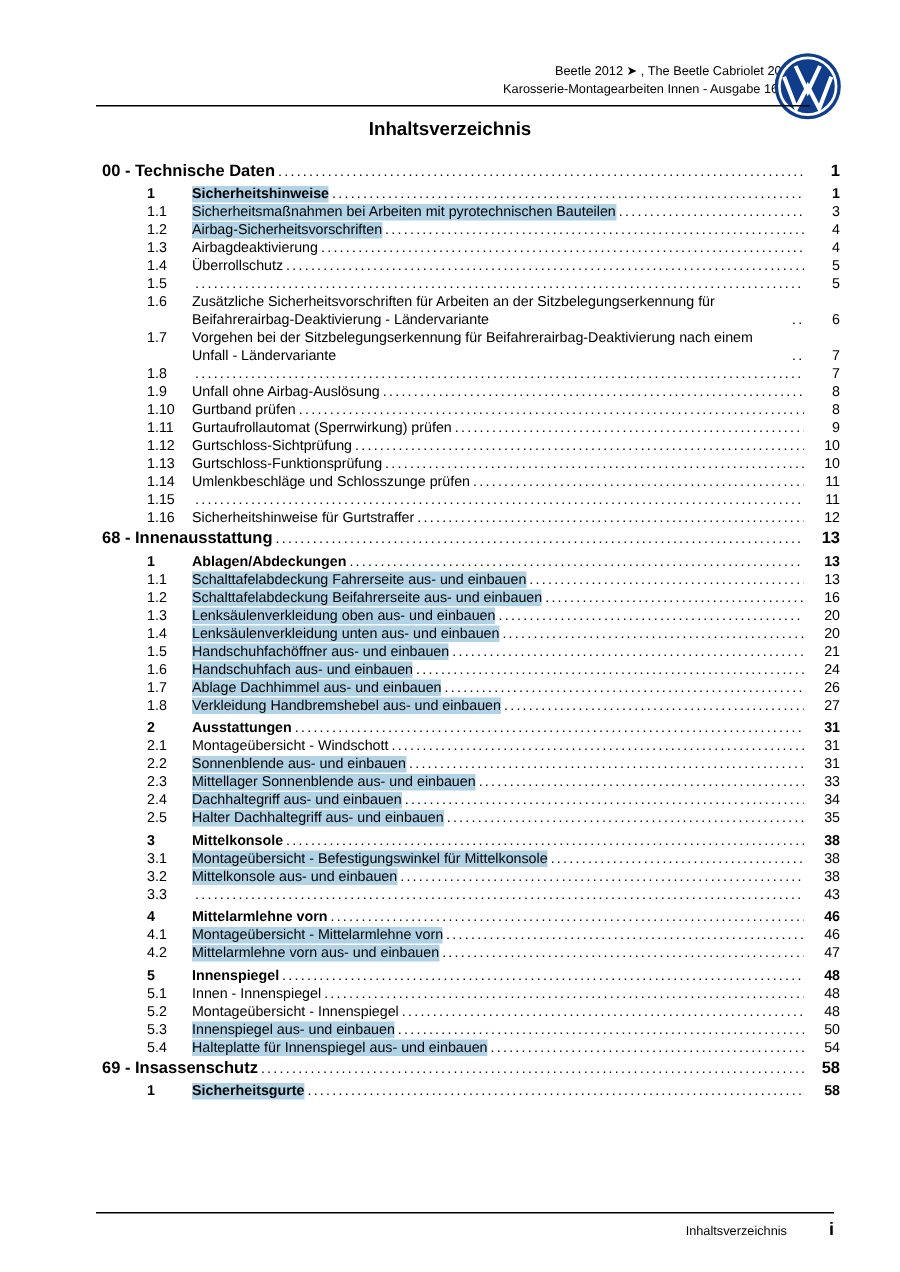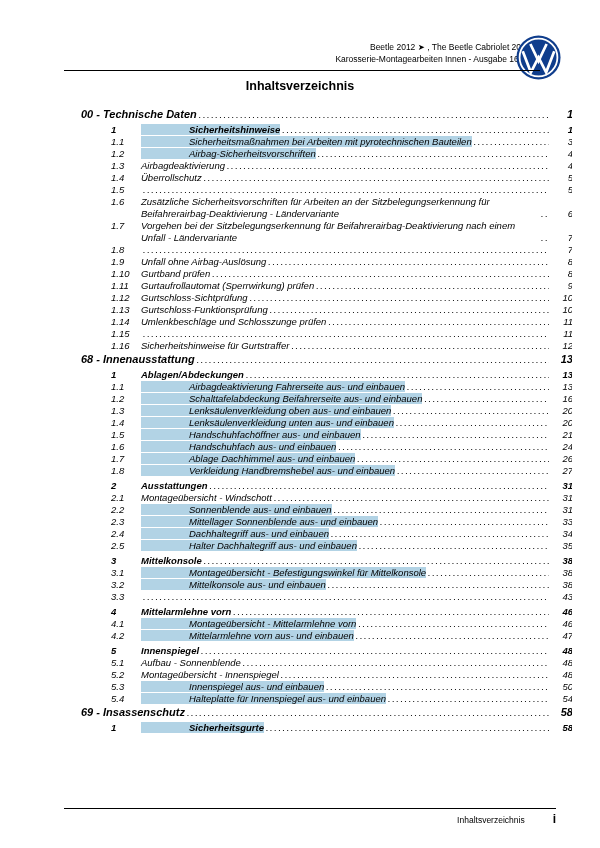--- a/index.html
+++ b/index.html
@@ -6,29 +6,29 @@
   html, body { margin: 0; padding: 0; background: #ffffff; }
   .page {
     position: relative; width: 572px; height: 848px; background: #fff;
     font-family: "Liberation Sans", "DejaVu Sans", sans-serif; color: #000;
     overflow: hidden;
   }
   .header-text { position: absolute; top: 42px; left: 64px; width: 476px; text-align: right; font-size: 8.5px; line-height: 11.5px; }
   .header-rule { position: absolute; top: 70px; left: 64px; width: 476px; height: 1px; background: #000; }
   .logo { position: absolute; top: 35px; right: 11px; width: 45px; height: 45px; }
   .doc-title { position: absolute; top: 79px; left: 0; width: 600px; text-align: center; font-size: 12.5px; font-weight: bold; }
-  .toc { position: absolute; top: 107px; left: 81px; width: 492px; font-size: 9.5px; line-height: 12px; font-style: italic; }
+  .toc { position: absolute; top: 107px; left: 68px; width: 492px; font-size: 9.5px; line-height: 12px; }
   .row { display: flex; align-items: flex-end; position: relative; }
   .section-row { font-size: 11px; font-weight: bold; line-height: 14px; margin-bottom: 3px; }
   .section:first-child .section-row { margin-top: 0; }
   .entry { margin-left: 30px; }
   .entry.lvl1 { font-weight: bold; margin-top: 3px; }
   .num { flex: 0 0 30px; align-self: flex-start; }
   .titlewrap { flex: 0 1 auto; }
-  .hl { background: var(--hl, #b2d3e5); padding-left: 48px; }
+  .hl { background: var(--hl, #b2d3e5); }
   .leader { flex: 1 1 0; min-width: 10px; overflow: hidden; white-space: nowrap; letter-spacing: 1.5px; padding: 0 2px; font-weight: normal; font-size: 9.5px; line-height: 12px; }
   .pg { flex: 0 0 24px; text-align: right; }
   .changemark { position: absolute; right: -20px; bottom: 4px; width: 8px; height: 2px; background: #000; }
   .footer-rule { position: absolute; top: 808px; left: 64px; width: 492px; height: 1px; background: #000; }
   .footer { position: absolute; top: 812px; left: 64px; width: 492px; display: flex; justify-content: flex-end; align-items: baseline; }
   .footer-label { font-size: 8.5px; margin-right: 28px; }
   .footer-page { font-size: 12px; font-weight: bold; }
 </style>
 </head>
 <body>
@@ -168,21 +168,21 @@
           <span class="pg">13</span>
         </div>
         <div class="row entry lvl1">
           <span class="num">1</span>
           <span class="titlewrap"><span class="t">Ablagen/Abdeckungen</span></span>
           <span class="leader">............................................................................................................................................................................................................................</span>
           <span class="pg">13</span>
         </div>
         <div class="row entry">
           <span class="num">1.1</span>
-          <span class="titlewrap"><span class="t hl">Airbagdeaktivierung Fahrerseite aus- und einbauen</span></span>
+          <span class="titlewrap"><span class="t hl">Schalttafelabdeckung Fahrerseite aus- und einbauen</span></span>
           <span class="leader">............................................................................................................................................................................................................................</span>
           <span class="pg">13</span>
         </div>
         <div class="row entry">
           <span class="num">1.2</span>
           <span class="titlewrap"><span class="t hl">Schalttafelabdeckung Beifahrerseite aus- und einbauen</span></span>
           <span class="leader">............................................................................................................................................................................................................................</span>
           <span class="pg">16</span>
         </div>
         <div class="row entry">
@@ -301,21 +301,21 @@
           <span class="pg">47</span>
         </div>
         <div class="row entry lvl1">
           <span class="num">5</span>
           <span class="titlewrap"><span class="t">Innenspiegel</span></span>
           <span class="leader">............................................................................................................................................................................................................................</span>
           <span class="pg">48</span>
         </div>
         <div class="row entry">
           <span class="num">5.1</span>
-          <span class="titlewrap"><span class="t">Aufbau - Sonnenblende</span></span>
+          <span class="titlewrap"><span class="t">Innen - Innenspiegel</span></span>
           <span class="leader">............................................................................................................................................................................................................................</span>
           <span class="pg">48</span>
         </div>
         <div class="row entry">
           <span class="num">5.2</span>
           <span class="titlewrap"><span class="t">Montageübersicht - Innenspiegel</span></span>
           <span class="leader">............................................................................................................................................................................................................................</span>
           <span class="pg">48</span>
           <span class="changemark"></span>
         </div>

